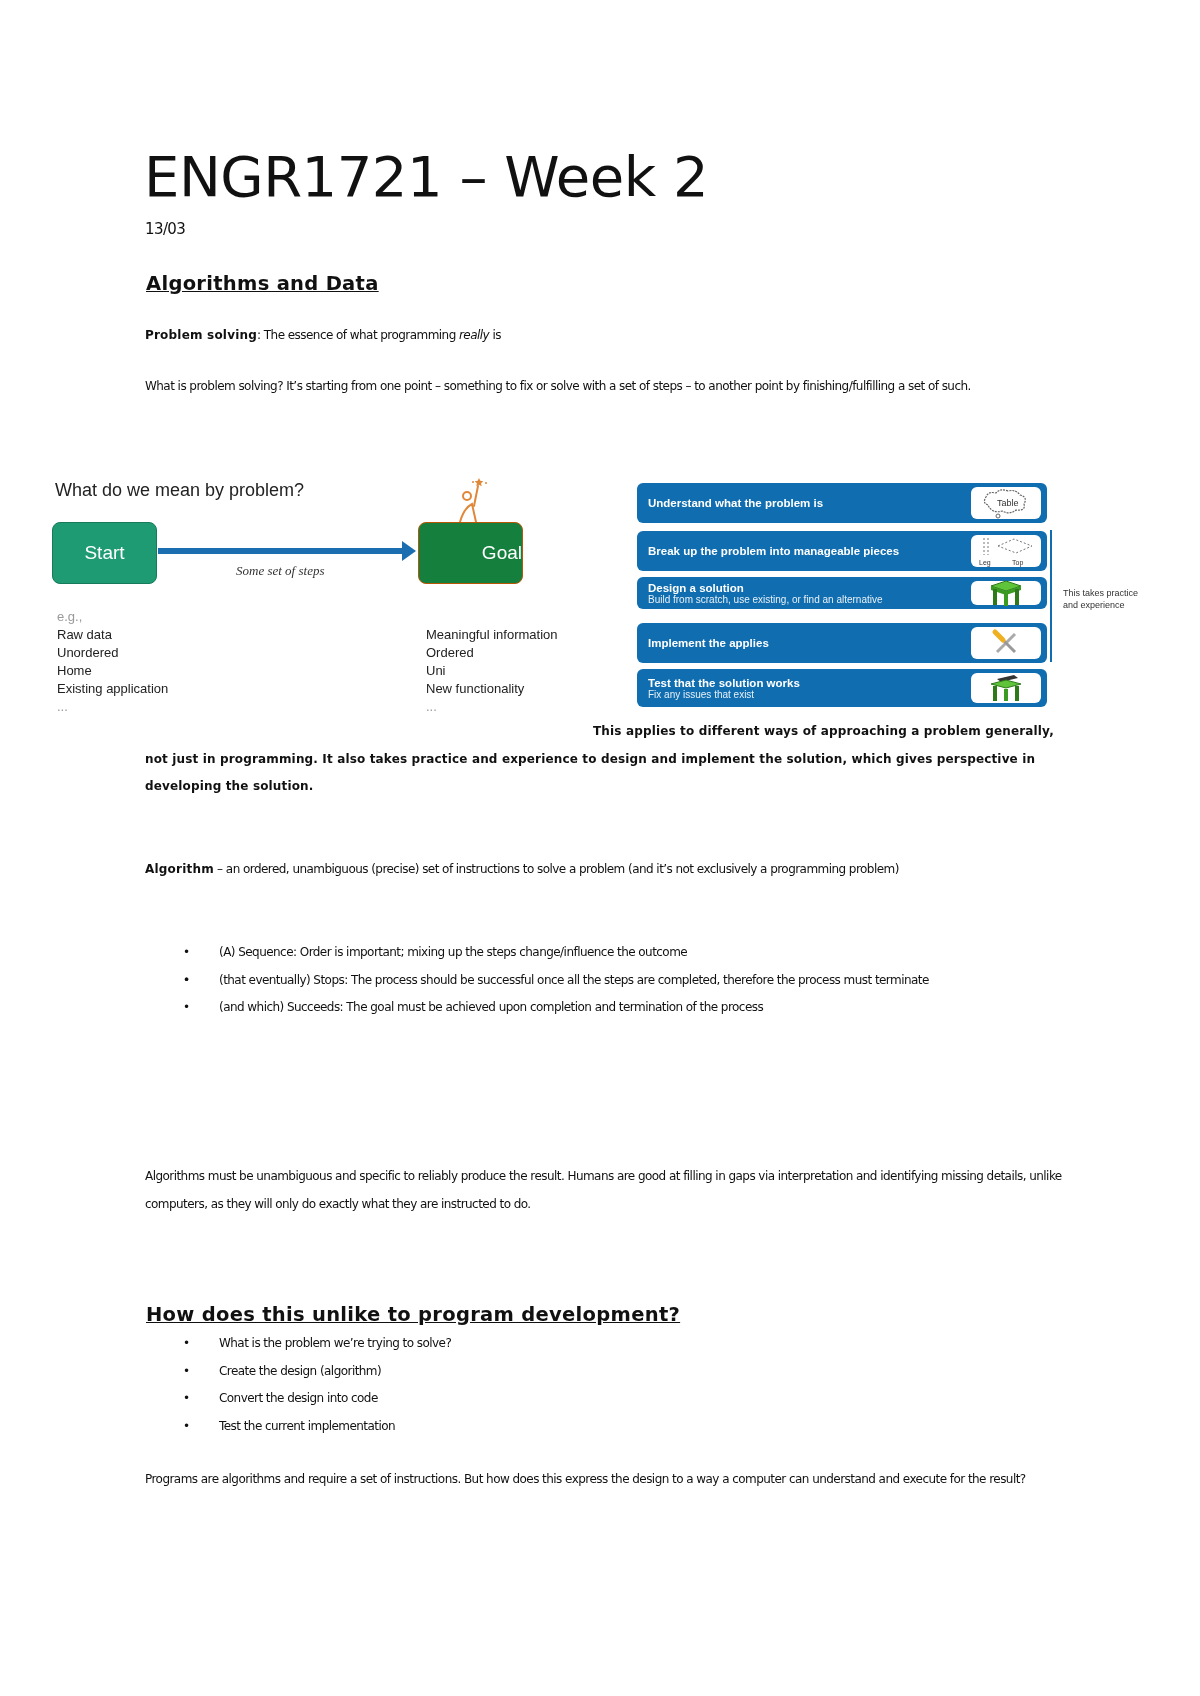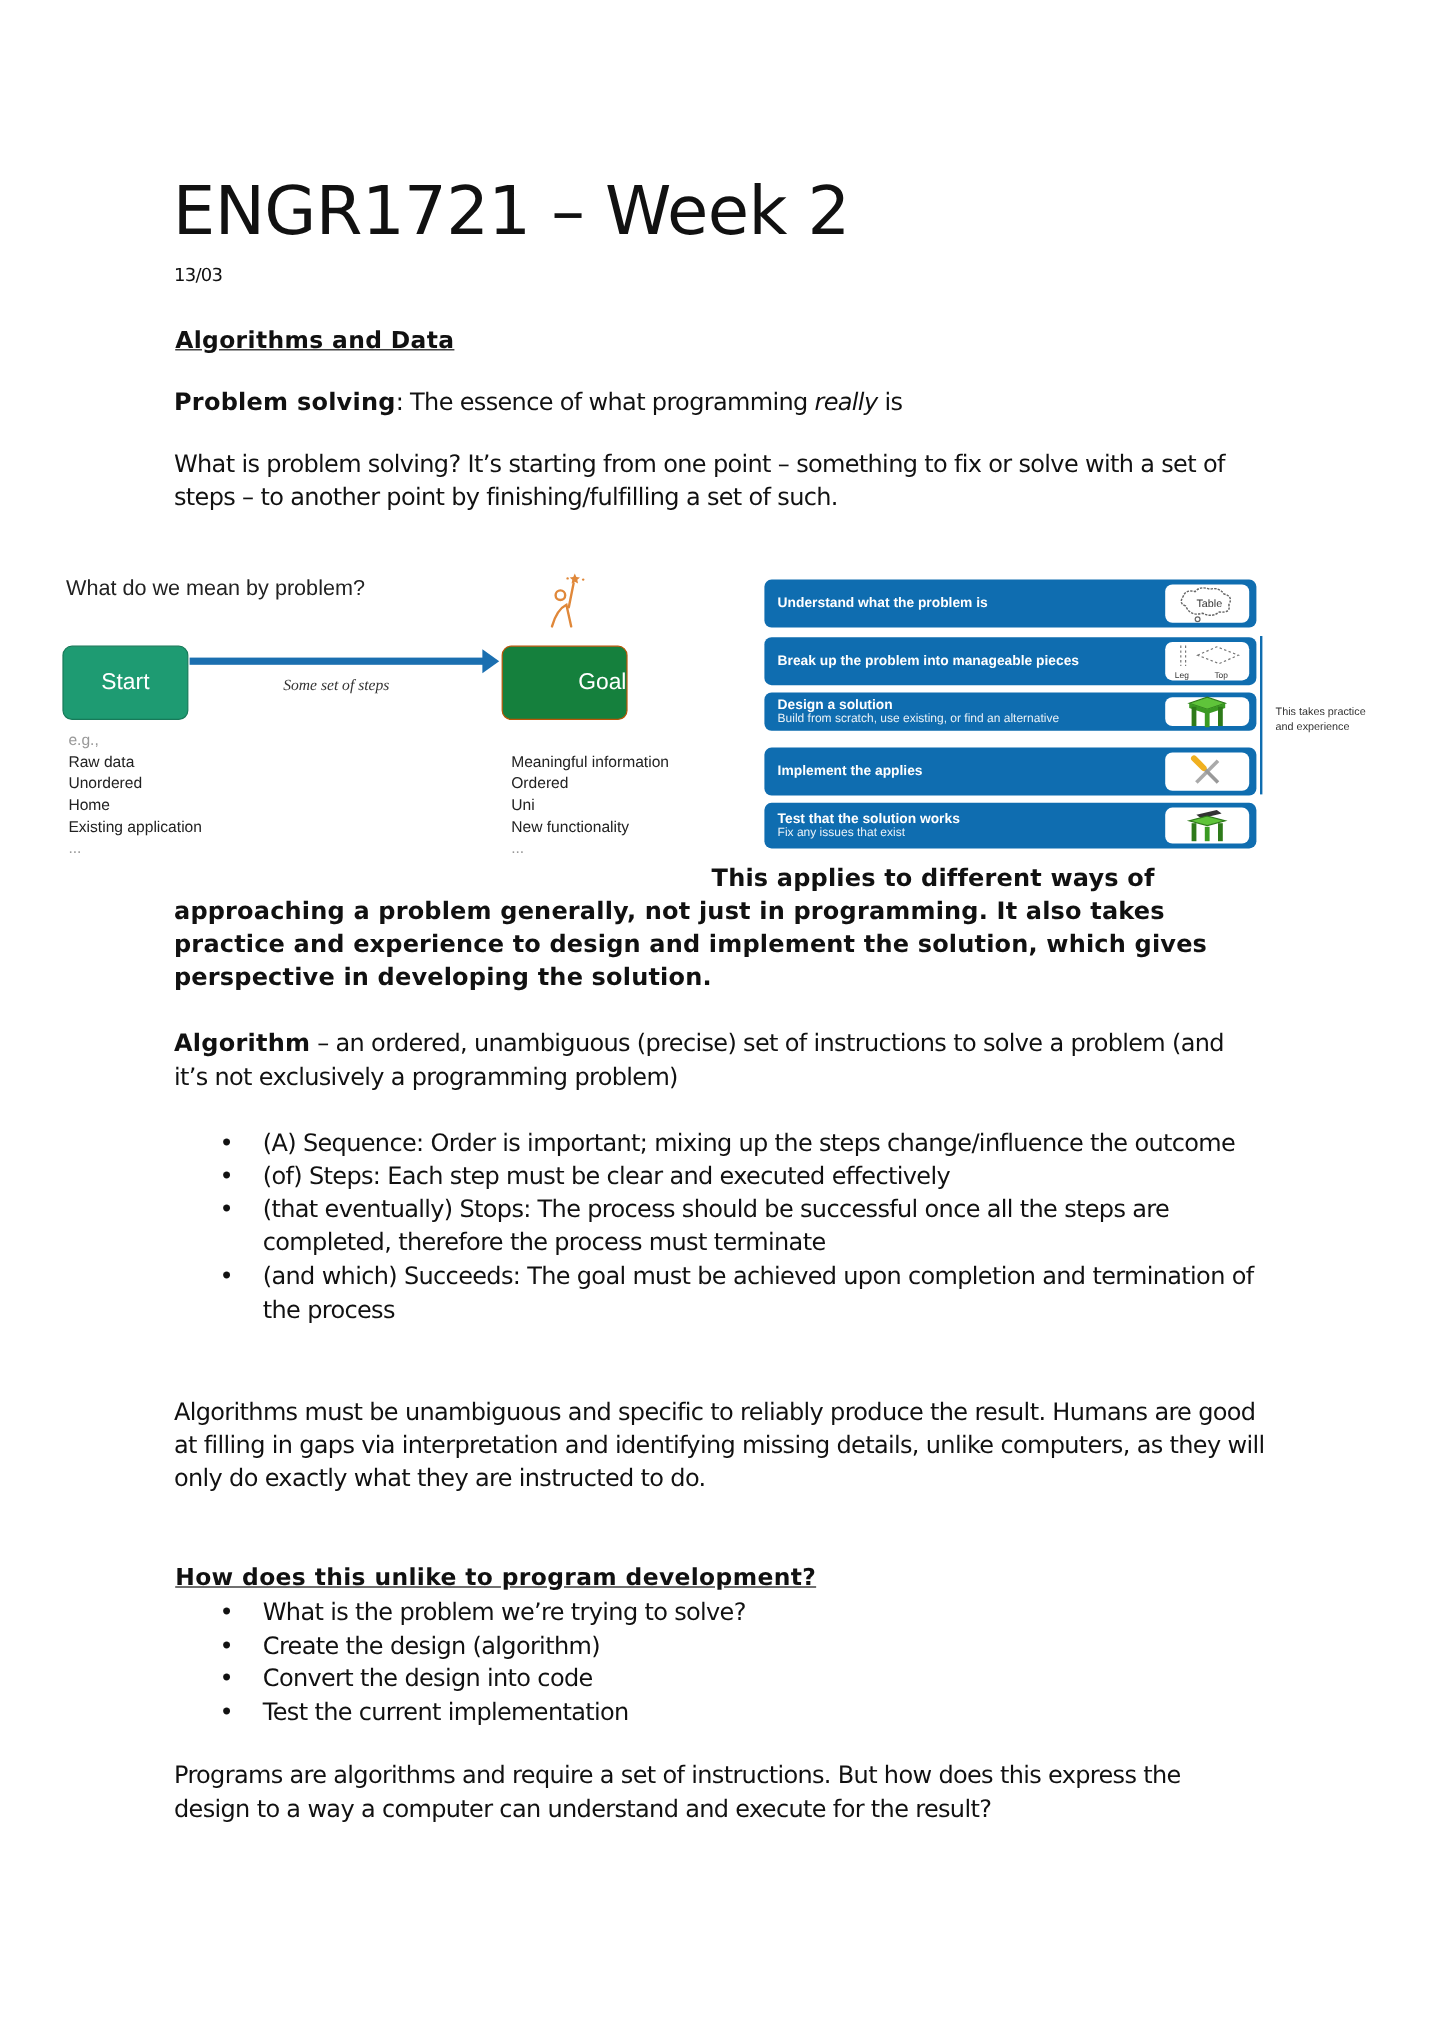--- a/index.html
+++ b/index.html
@@ -2,28 +2,28 @@
 <html><head>
 <meta charset="utf-8">
 <style>
   html, body { margin:0; padding:0; background:#ffffff; }
   body { width:1200px; height:1696px; position:relative; overflow:hidden;
          font-family:"DejaVu Sans", sans-serif; color:#111; }
   .abs { position:absolute; }
   .title { left:144px; top:144px; font-size:56px; line-height:66px; font-weight:normal; letter-spacing:-0.5px; white-space:nowrap; }
   .date { left:145px; top:220px; font-size:15px; letter-spacing:-0.6px; }
   .h2 { font-weight:bold; font-size:19.5px; letter-spacing:0.3px; white-space:nowrap;text-decoration:underline; }
-  .body { font-size:20px; line-height:27.7px; letter-spacing:-0.55px; left:145px; width:920px; }
+  .body { font-size:12px; line-height:27.7px; letter-spacing:-0.55px; left:145px; width:920px; }
   .body b { letter-spacing:0.2px; }
   ul.bul { list-style:none; margin:0; padding:0; }
   ul.bul li { position:relative; padding-left:74px; }
   ul.bul li .dot { position:absolute; left:38px; top:0; }
   
   .dgtitle { left:55px; top:480px; font-family:Liberation Sans, sans-serif; font-size:18px; color:#222; white-space:nowrap; }
-  .box { position:absolute; border-radius:8px; color:#fff; font-family:"Liberation Sans", sans-serif; font-size:19px; display:flex; align-items:center; justify-content:center; box-sizing:border-box;margin-top:16px; }
+  .box { position:absolute; border-radius:8px; color:#fff; font-family:"Liberation Sans", sans-serif; font-size:19px; display:flex; align-items:center; justify-content:center; box-sizing:border-box; }
   .start { left:52px; top:522px; width:105px; height:62px; background:#1e9b72; border:1.5px solid #177a59; }
   .goal { left:418px; top:522px; width:105px; height:62px; background:#15803d; border:1.5px solid #b85608;justify-content:flex-end; }
   .arrow-line { left:158px; top:548px; width:246px; height:6px; background:#1b6fb0; }
   .arrow-head { left:402px; top:541px; width:0; height:0; border-top:10px solid transparent; border-bottom:10px solid transparent; border-left:14px solid #1b6fb0; }
   .steps-label { left:236px; top:563px; font-family:"Liberation Serif", serif; font-style:italic; font-size:13px; color:#333; white-space:nowrap; }
   .eg-list { font-family:"Liberation Sans", sans-serif; font-size:13px; line-height:18px; color:#222; white-space:nowrap; }
   .eg-list .muted { color:#999; }
   
   .stepbox { position:absolute; left:637px; width:410px; background:#0f6db0; border-radius:6px; box-sizing:border-box; color:#fff; font-family:"Liberation Sans", sans-serif; }
   .stepbox .txt { position:absolute; left:11px; top:50%; transform:translateY(-50%); }
@@ -162,21 +162,21 @@
 </div>
 
 <div class="abs body" style="top:718px; width:925px; font-weight:bold; letter-spacing:0.15px; text-indent:448px;">This applies to different ways of approaching a problem generally, not just in programming. It also takes practice and experience to design and implement the solution, which gives perspective in developing the solution.</div>
 
 <div class="abs body" style="top:856px; width:900px;">
   <b>Algorithm</b><span> – an ordered, unambiguous (precise) set of instructions to solve a problem (and it’s not exclusively a programming problem)</span>
 </div>
 
 <ul class="abs body bul" style="top:939px; width:920px;">
   <li><span class="dot">•</span><span>(A) Sequence: Order is important; mixing up the steps change/influence the outcome</span></li>
-  <li><span class="dot">•</span><span>(of) Steps: Each step must be clear and executed effectively</span></li>
+  <li><span class="dot">•</span></li>
   <li><span class="dot">•</span><span>(that eventually) Stops: The process should be successful once all the steps are completed, therefore the process must terminate</span></li>
   <li><span class="dot">•</span><span>(and which) Succeeds: The goal must be achieved upon completion and termination of the process</span></li>
 </ul>
 
 <div class="abs body" style="top:1163px; width:925px;">Algorithms must be unambiguous and specific to reliably produce the result. Humans are good at filling in gaps via interpretation and identifying missing details, unlike computers, as they will only do exactly what they are instructed to do.</div>
 
 <div class="abs h2" style="left:146px; top:1303px;">How does this unlike to program development?</div>
 <ul class="abs body bul" style="top:1330px;">
   <li><span class="dot">•</span><span>What is the problem we’re trying to solve?</span></li>
   <li><span class="dot">•</span><span>Create the design (algorithm)</span></li>

